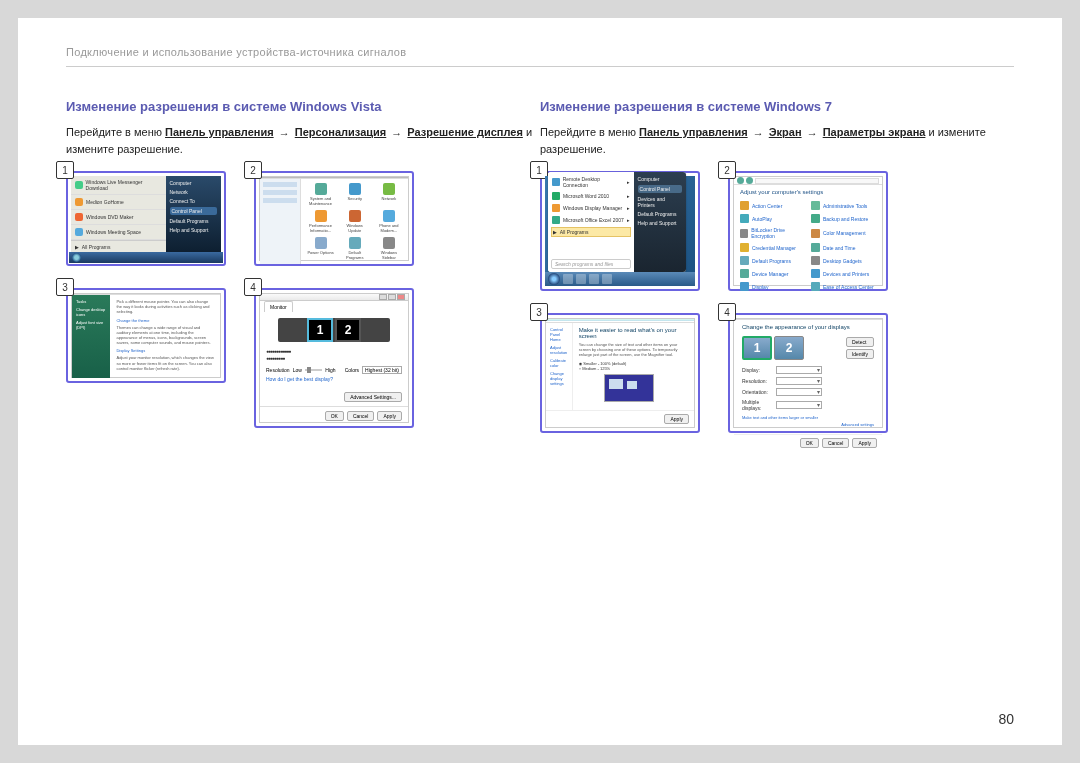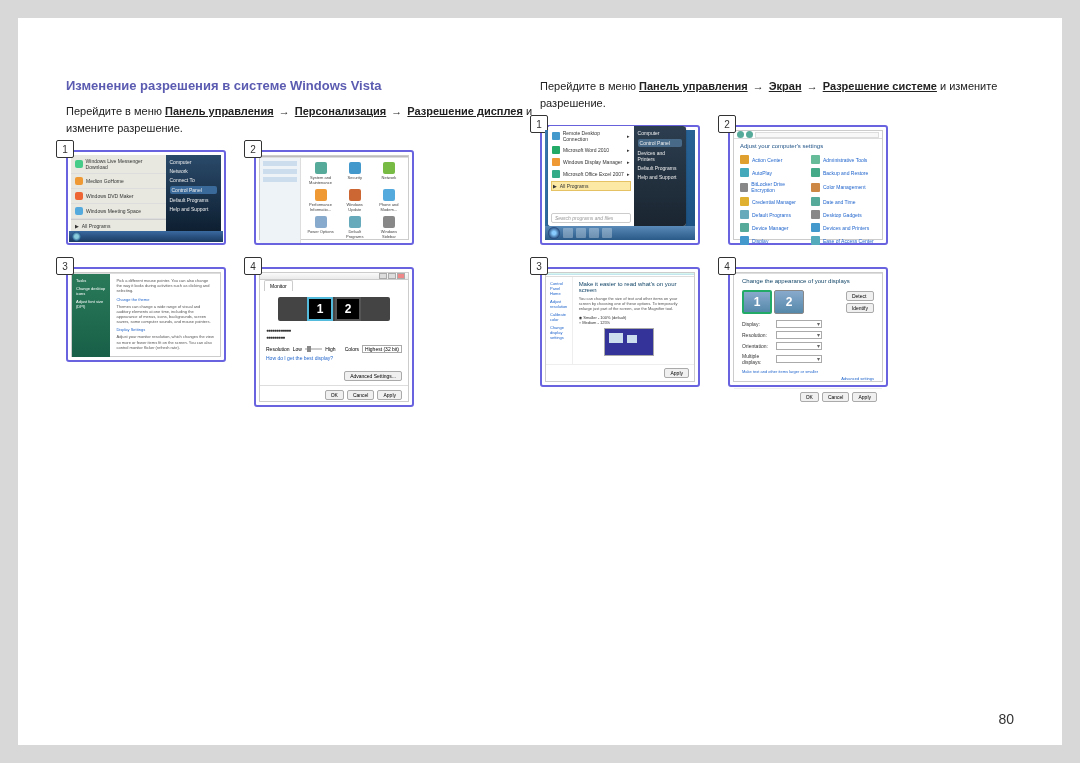--- a/index.html
+++ b/index.html
@@ -188,20 +188,21 @@
     .v3 .sd { width:26%; background:linear-gradient(#2a7a5a,#186048); padding:4px; }
     .v3 .sd .sli { font-size:4px; color:#fff; margin-bottom:3px; }
     .v3 .mn { flex:1; padding:4px 6px; }
     .v3 .tx { font-size:4px; color:#555; margin-bottom:3px; line-height:1.3; }
     .v3 .lk { font-size:4px; color:#26c; margin-bottom:2px; }
   </style>
 </head>
 <body>
 
 <div class="page">
+  <div class="breadcrumb">Подключение и использование устройства-источника сигналов</div>
 
   <div class="columns">
 
     <div class="col">
       <div class="section-title">Изменение разрешения в системе Windows Vista</div>
       <div class="instruction">
         <span>Перейдите в меню </span><span class="bold">Панель управления</span>
         <span class="arrow">→</span>
         <span class="bold">Персонализация</span>
         <span class="arrow">→</span>
@@ -374,26 +375,27 @@
               <span class="btn">Cancel</span>
               <span class="btn">Apply</span>
             </div>
           </div>
             </div>
         </div>
       </div>
     </div>
 
     <div class="col">
+      <div class="section-title">Изменение разрешения в системе Windows 7</div>
       <div class="instruction">
         <span>Перейдите в меню </span><span class="bold">Панель управления</span>
         <span class="arrow">→</span>
         <span class="bold">Экран</span>
         <span class="arrow">→</span>
-        <span class="bold">Разрешение системе</span><span> и измените разрешение.</span>
+        <span class="bold">Параметры экрана</span><span> и измените разрешение.</span>
       </div>
 
       <div class="shot-grid">
 
         <div class="shot">
           <div class="num">1</div>
           <div class="frame w1">
               <div class="inner">
             <div class="menubox">
               <div class="mleft">

